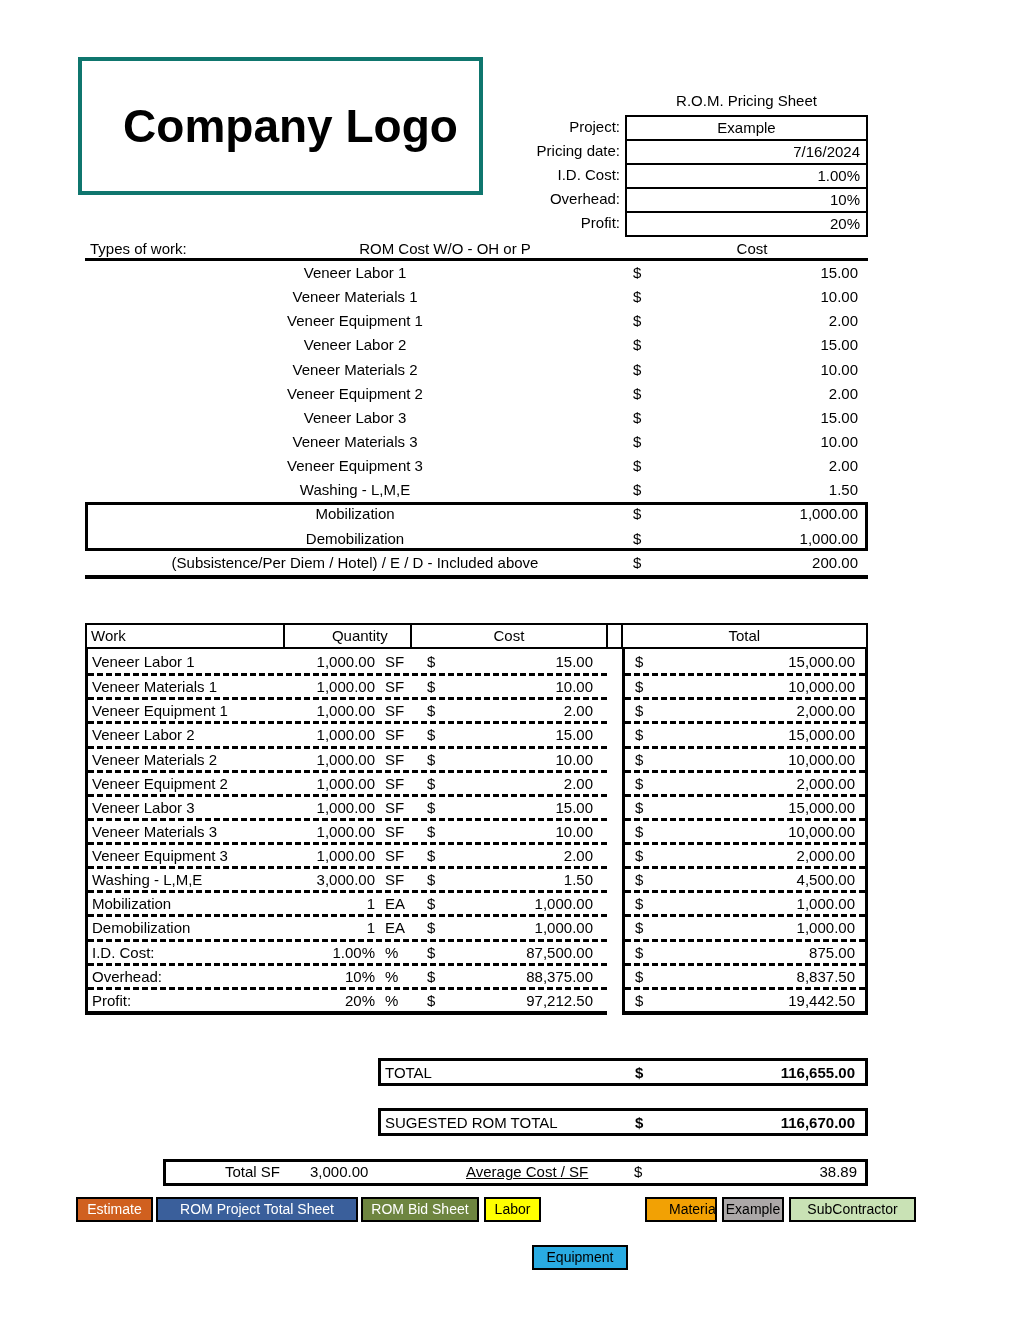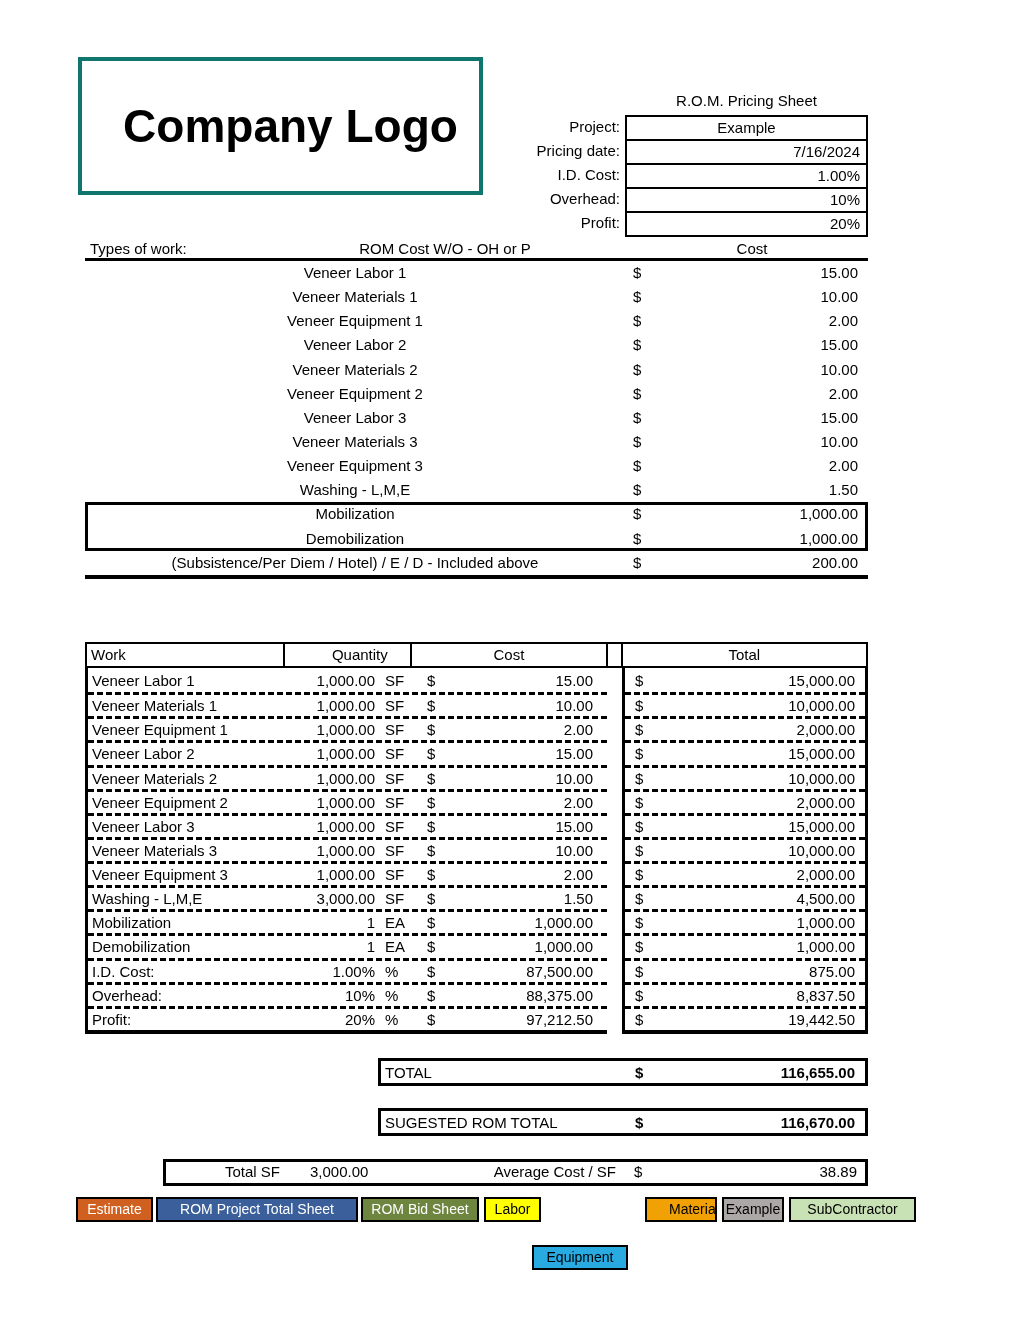--- a/index.html
+++ b/index.html
@@ -31,21 +31,21 @@
   .t1-hdr-cost { position: absolute; left: 551px; width: 232px; text-align: center; }
   .t1-body { border-top: 3px solid #000; border-bottom: 4px solid #000; }
   .t1-row { display: flex; height: 24.15px; line-height: 24.15px; }
   .t1-work { width: 540px; text-align: center; white-space: nowrap; }
   .t1-cost { flex: 1; display: flex; padding-left: 8px; padding-right: 10px; }
   .cur {}
   .amt { flex: 1; text-align: right; }
   .t1-box { outline: 3px solid #000; outline-offset: -3px; }
 
   
-  .t2 { position: absolute; left: 85px; top: 623px; width: 783px; margin-top: 19px; }
+  .t2 { position: absolute; left: 85px; top: 623px; width: 783px; }
   .t2-hdr { display: flex; height: 26px; line-height: 22px; }
   .t2-h { border: 2px solid #000; margin-right: -2px; height: 26px; }
   .t2-h.work { width: 201px; padding-left: 4px; }
   .t2-h.qty  { width: 129px; text-align: center; padding-left: 24px; }
   .t2-h.cost { width: 198px; text-align: center; }
   .t2-h.gap  { width: 17px; }
   .t2-h.total{ width: 248px; text-align: center; margin-right: 0; }
   .t2-body { position: relative; height: 366px; }
   .t2-left { position: absolute; left: 0; top: 0; width: 522px;
     border-left: 3px solid #000; border-bottom: 4px solid #000; }
@@ -65,21 +65,21 @@
   .sum-label { width: 250px; }
   .sum-cur { width: 20px; font-weight: bold; }
   .sum-amt { flex: 1; text-align: right; font-weight: bold; }
 
   
   .sf-box { position: absolute; left: 163px; top: 1159px; width: 705px; height: 27px;
     border: 3px solid #000; }
   .sf-inner { position: relative; width: 100%; height: 100%; line-height: 20px; }
   .sf-label { position: absolute; left: 0; top: 0; width: 114px; text-align: right; }
   .sf-val { position: absolute; left: 144px; top: 0; width: 110px; }
-  .sf-avg { position: absolute; left: 300px; top: 0; width: 150px; text-align: right; }
+  .sf-avg { position: absolute; left: 300px; top: 0; width: 150px; text-align: left; text-decoration: underline; }
   .sf-cur { position: absolute; left: 468px; top: 0; }
   .sf-amt { position: absolute; right: 8px; top: 0; width: 120px; text-align: right; }
 
   
   .tab { position: absolute; top: 1197px; height: 25px; border: 2px solid #000;
     text-align: center; line-height: 20px; font-size: 14px; white-space: nowrap; overflow: hidden; }
 </style>
 </head>
 <body>
 

